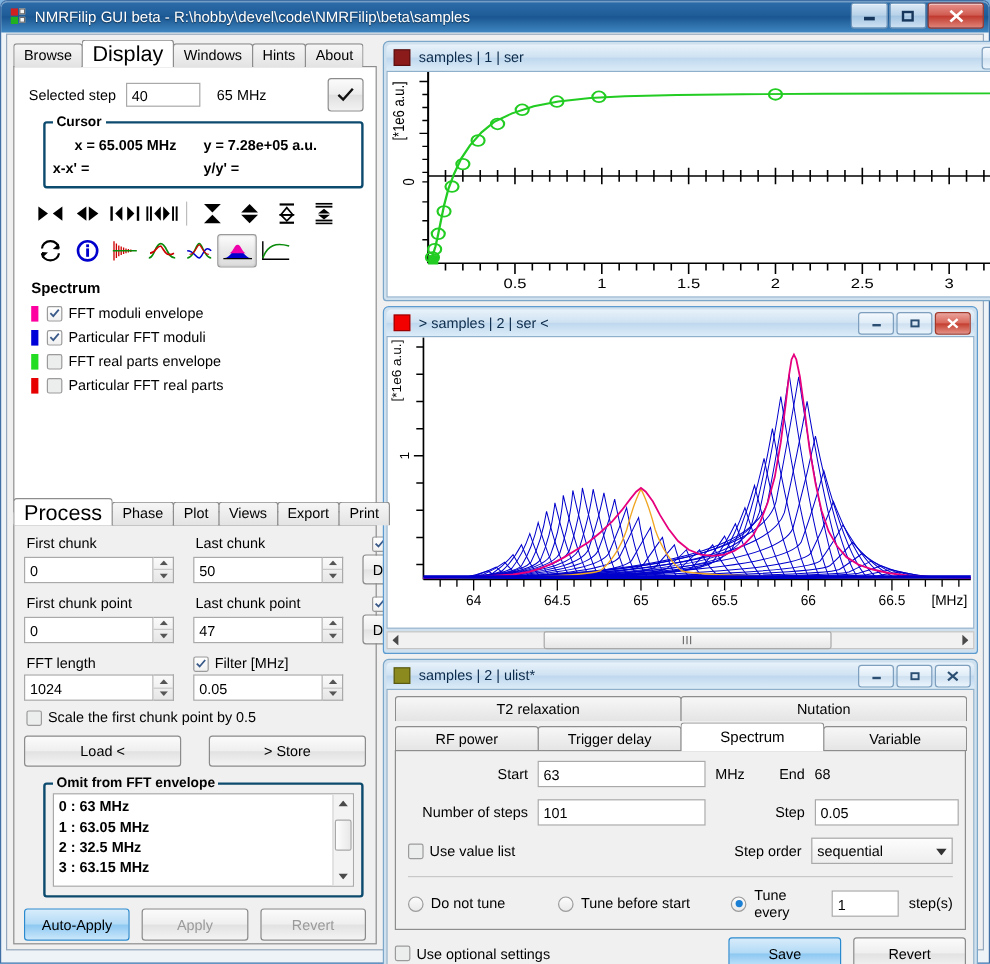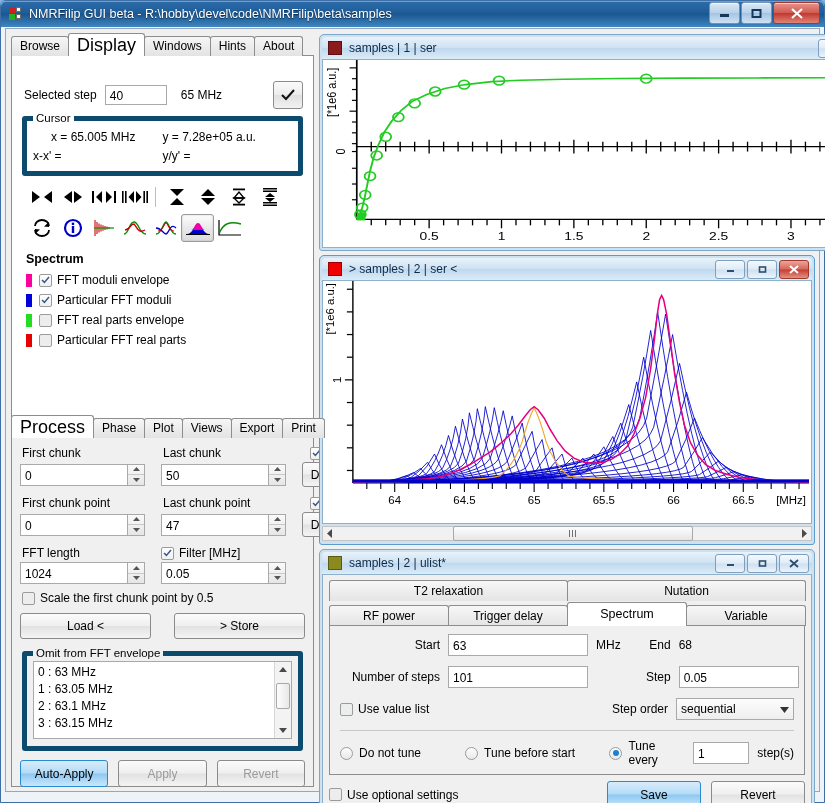--- a/index.html
+++ b/index.html
@@ -64,35 +64,35 @@
   }
   .tab.active{
     height:22px;line-height:22px;background:#fff;border-color:#8d8d8d;
     position:relative;z-index:3;font-size:18px;
   }
   .tabpage{
     border:1px solid #8d8d8d;background:#fff;position:relative;margin-top:-1px;
   }
   
   #display-page{height:372px;box-sizing:border-box;padding:6px 8px;}
-  .row-step{display:flex;align-items:center;height:26px;margin:20px 2px 2px 4px;}
+  .row-step{display:flex;align-items:center;height:26px;margin:4px 2px 2px 4px;}
   .row-step .lbl{margin-right:8px;}
   .txtbox{
     border:1px solid #a9a9a9;background:#fff;height:20px;line-height:20px;
     padding:0 4px;box-sizing:border-box;font-size:12px;
     font-family:"Liberation Sans",sans-serif;
   }
   .checkbtn{
     width:28px;height:26px;margin-left:auto;
     border:1px solid #8b8b8b;border-radius:3px;
     background:linear-gradient(180deg,#fbfbfb 0%,#ededed 48%,#e0e0e0 52%,#f2f2f2 100%);
     display:flex;align-items:center;justify-content:center;
   }
   fieldset.grp{
-    border:5px solid #0c4a6e;border-radius:3px;margin:4px 2px 0 2px;padding:4px 6px 6px 6px;
+    border:2px solid #0c4a6e;border-radius:3px;margin:4px 2px 0 16px;padding:4px 6px 6px 6px;font-weight:bold;
   }
   fieldset.grp > legend{font-size:11.5px;padding:0 3px;color:#000;}
   .cursor-grid{display:grid;grid-template-columns:1fr 1fr;row-gap:5px;font-size:12px;padding:2px 0 2px 0;}
   .cursor-grid .c1{padding-left:18px;}
   
   .toolbar{display:flex;align-items:center;gap:0;margin:8px 0 0 6px;}
   .tbi{width:31px;height:26px;display:flex;align-items:center;justify-content:center;}
   .tbi.sel{
     border:1px solid #9a9a9a;border-radius:3px;
     background:linear-gradient(180deg,#fdfdfd 0%,#e9e9e9 50%,#dcdcdc 100%);
@@ -595,21 +595,21 @@
             <div class="btn">Load &lt;</div>
             <div class="btn">&gt; Store</div>
           </div>
 
           <fieldset class="grp" style="margin-top:8px;padding:2px 6px 7px 6px;">
             <legend>Omit from FFT envelope</legend>
             <div class="listbox">
               <div class="items">
                 <div>0 : 63 MHz</div>
                 <div>1 : 63.05 MHz</div>
-                <div>2 : 63.1 MHz</div>
+                <div>2 : 32.5 MHz</div>
                 <div>3 : 63.15 MHz</div>
               </div>
               <div class="vscroll">
                 <div class="arrow">
                     <svg width="8" height="5" viewBox="0 0 8 5">
                       <path d="M4 0 L8 5 L0 5 Z" fill="#4a4a4a"></path>
                     </svg>
                   </div>
                 <div class="thumb"></div>
                 <div class="arrow">

